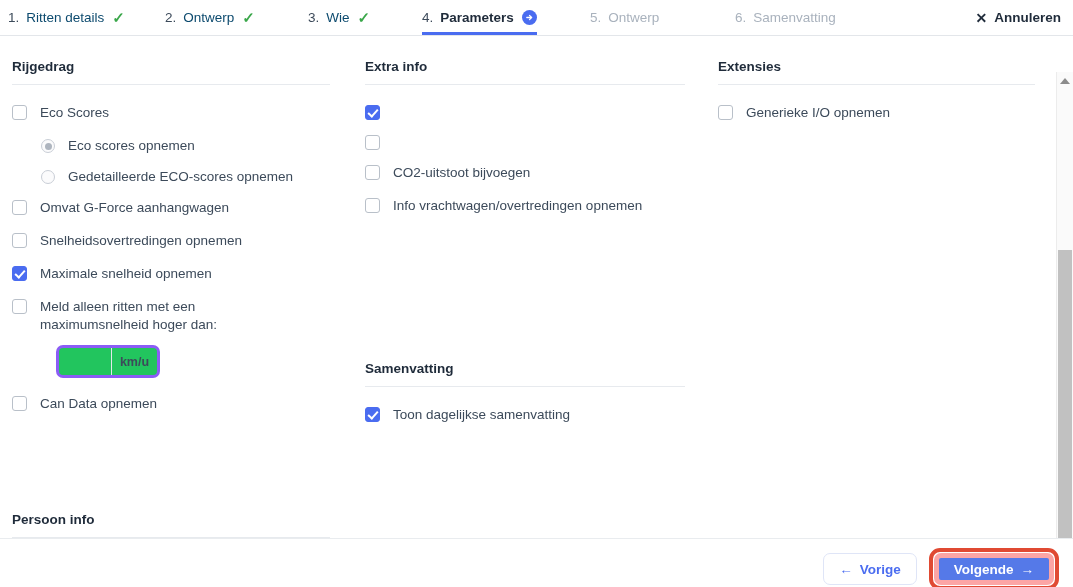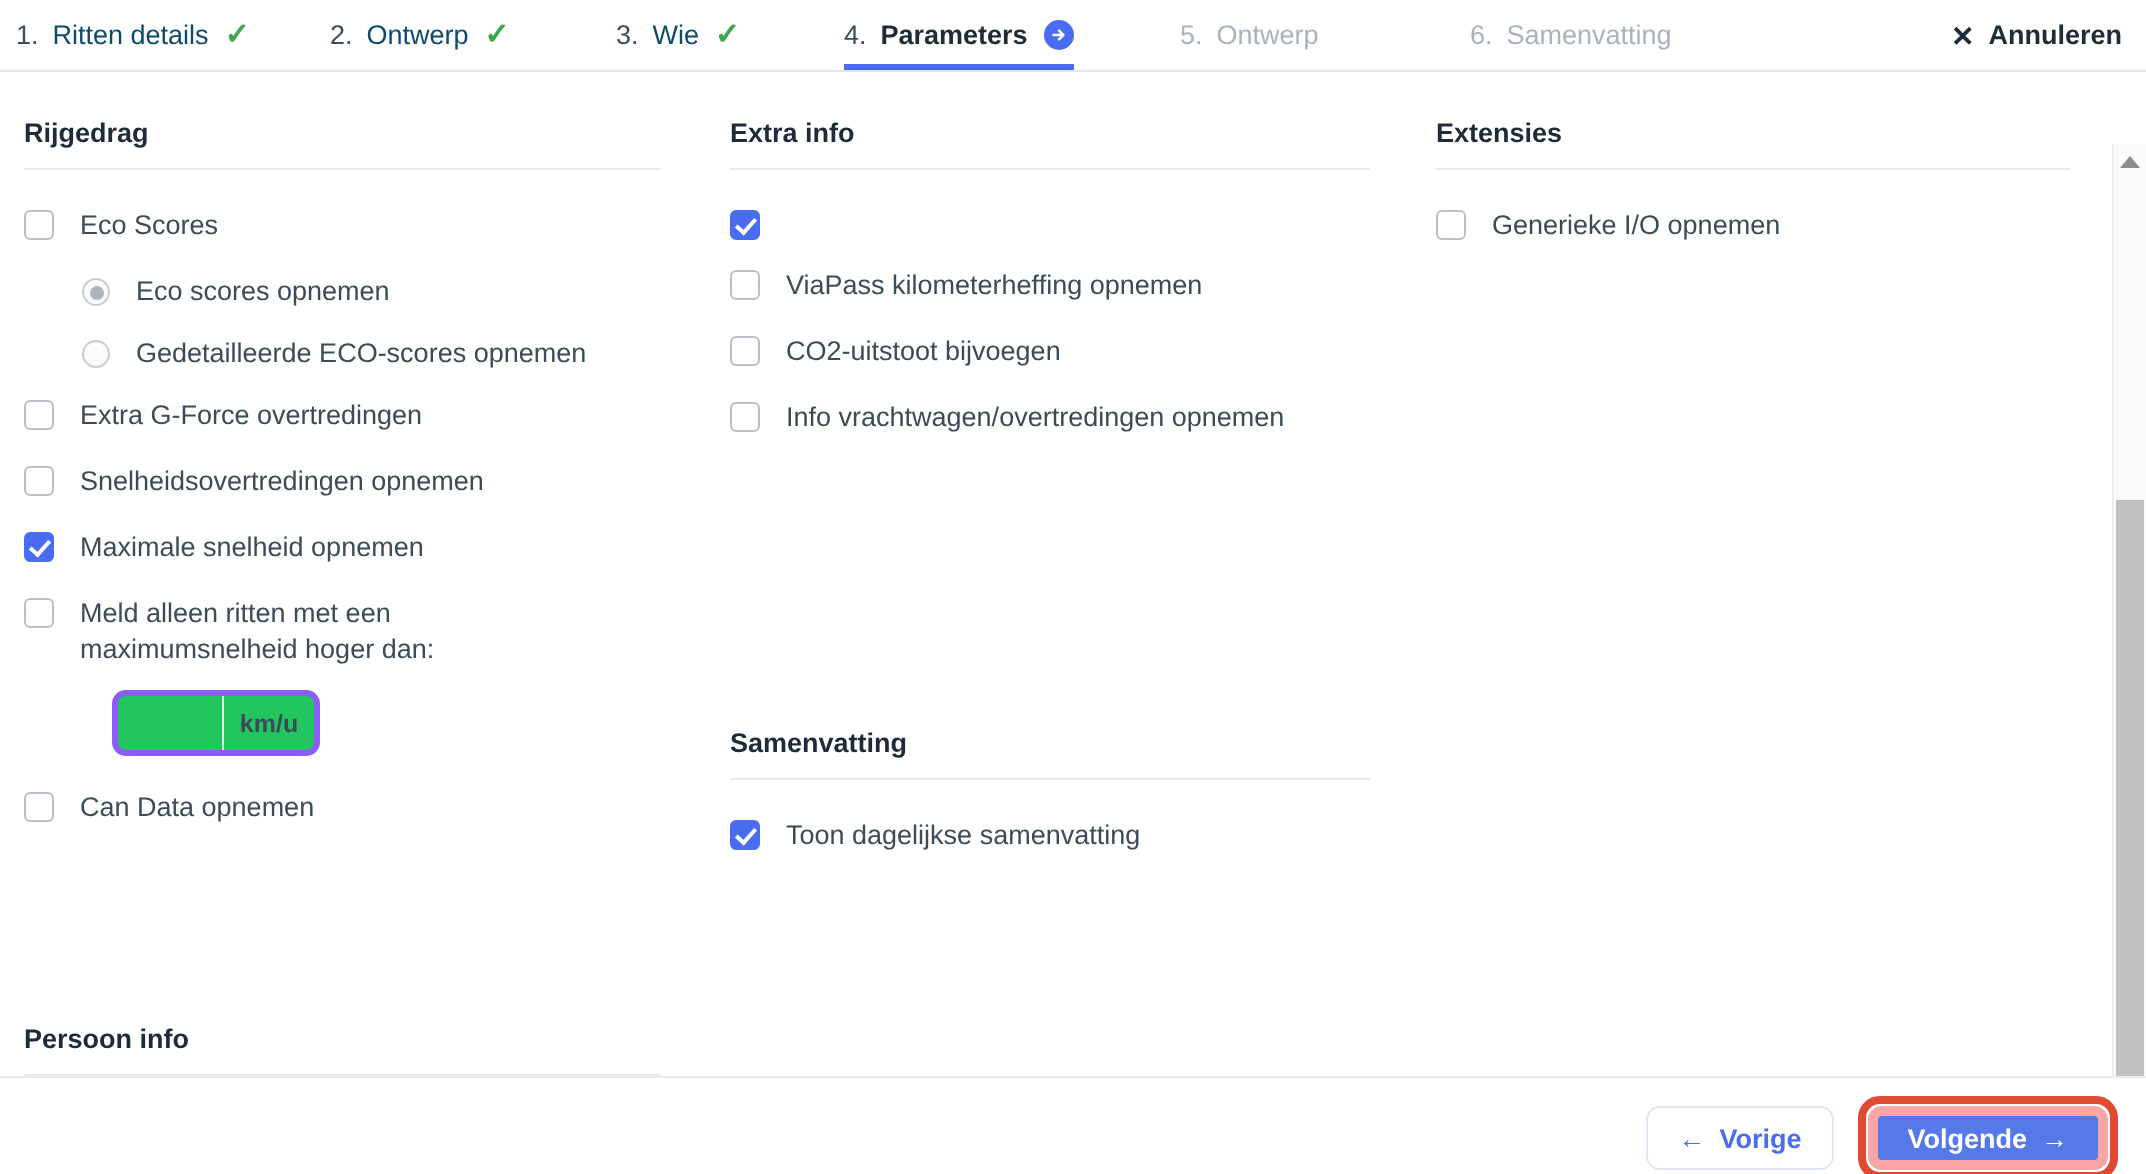--- a/index.html
+++ b/index.html
@@ -387,21 +387,21 @@
             <span class="opt-label">Eco scores opnemen</span>
           </div>
 
           <div class="opt-row indent disabled">
             <span class="rb"></span>
             <span class="opt-label">Gedetailleerde ECO-scores opnemen</span>
           </div>
 
           <div class="opt-row">
             <span class="cb"></span>
-            <span class="opt-label">Extra G-Force overtredingen</span>
+            <span class="opt-label">Omvat G-Force aanhangwagen</span>
           </div>
 
           <div class="opt-row">
             <span class="cb"></span>
             <span class="opt-label">Snelheidsovertredingen opnemen</span>
           </div>
 
           <div class="opt-row">
             <span class="cb checked"></span>
             <span class="opt-label">Maximale snelheid opnemen</span>
@@ -447,21 +447,20 @@
         <div class="section-title">Extra info</div>
         <div class="section-rule"></div>
         <div class="section-body">
 
           <div class="opt-row">
             <span class="cb checked"></span>
           </div>
 
           <div class="opt-row">
             <span class="cb"></span>
-            <span class="opt-label">ViaPass kilometerheffing opnemen</span>
           </div>
 
           <div class="opt-row">
             <span class="cb"></span>
             <span class="opt-label">CO2-uitstoot bijvoegen</span>
           </div>
 
           <div class="opt-row">
             <span class="cb"></span>
             <span class="opt-label">Info vrachtwagen/overtredingen opnemen</span>

